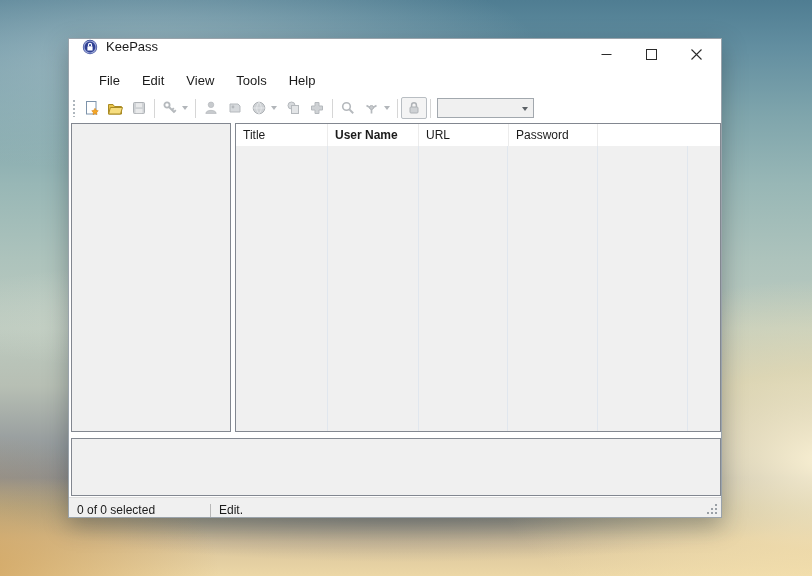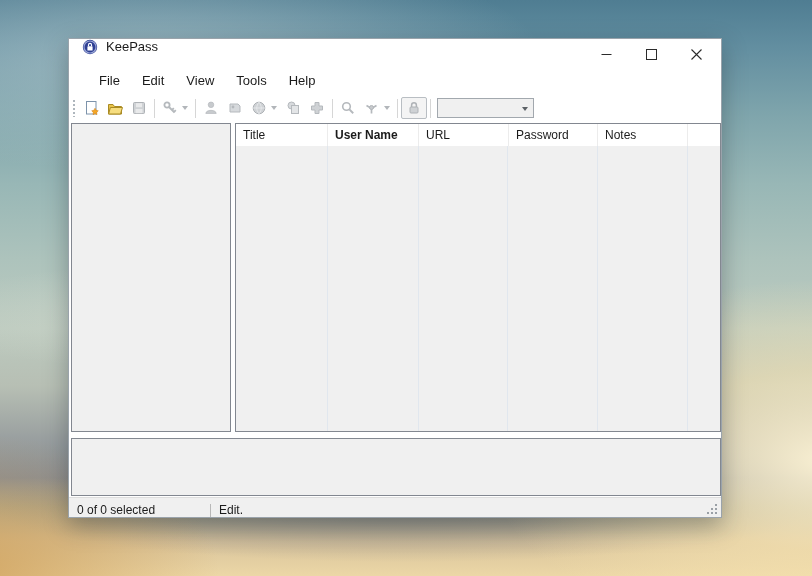--- a/index.html
+++ b/index.html
@@ -242,21 +242,20 @@
     </div>
 
     <div class="tree-panel"></div>
 
     <div class="list-panel">
       <div class="list-header">
         <div class="hcell c0">Title</div>
         <div class="hcell c1">User Name</div>
         <div class="hcell c3">URL</div>
         <div class="hcell c2">Password</div>
-        <div class="hcell c4">Notes</div>
         <div class="hcell cfill"></div>
       </div>
       <div class="colsep s0"></div>
       <div class="colsep s1"></div>
       <div class="colsep s2"></div>
       <div class="colsep s3"></div>
       <div class="colsep s4"></div>
     </div>
 
     <div class="detail-panel"></div>

